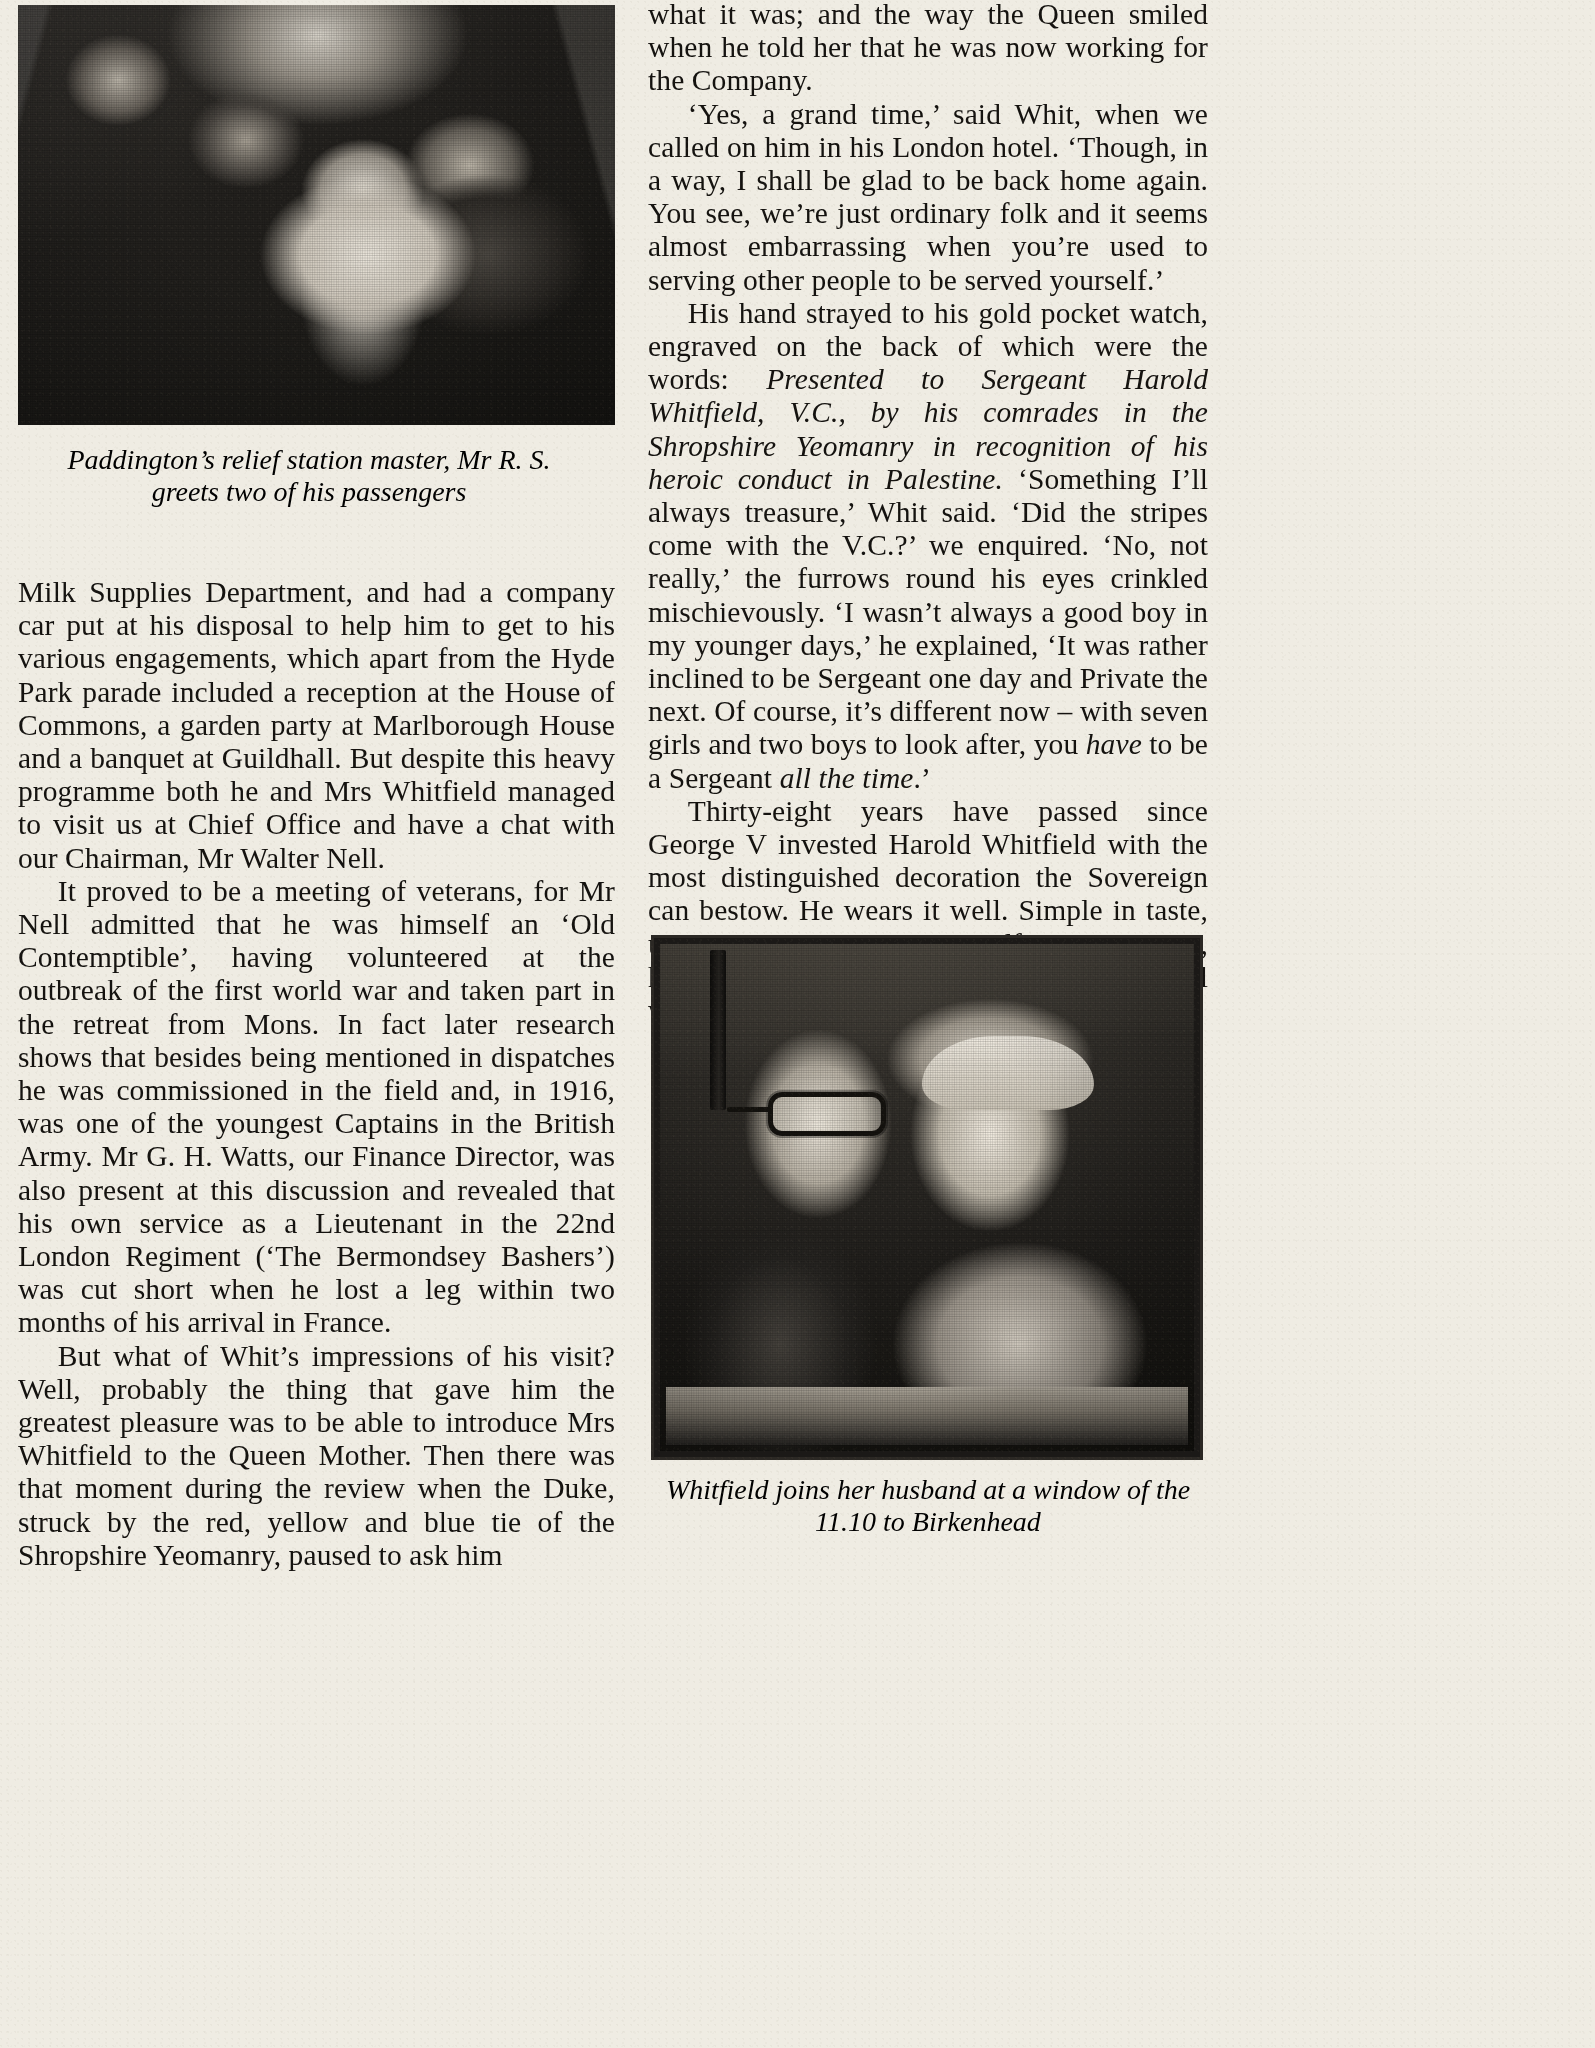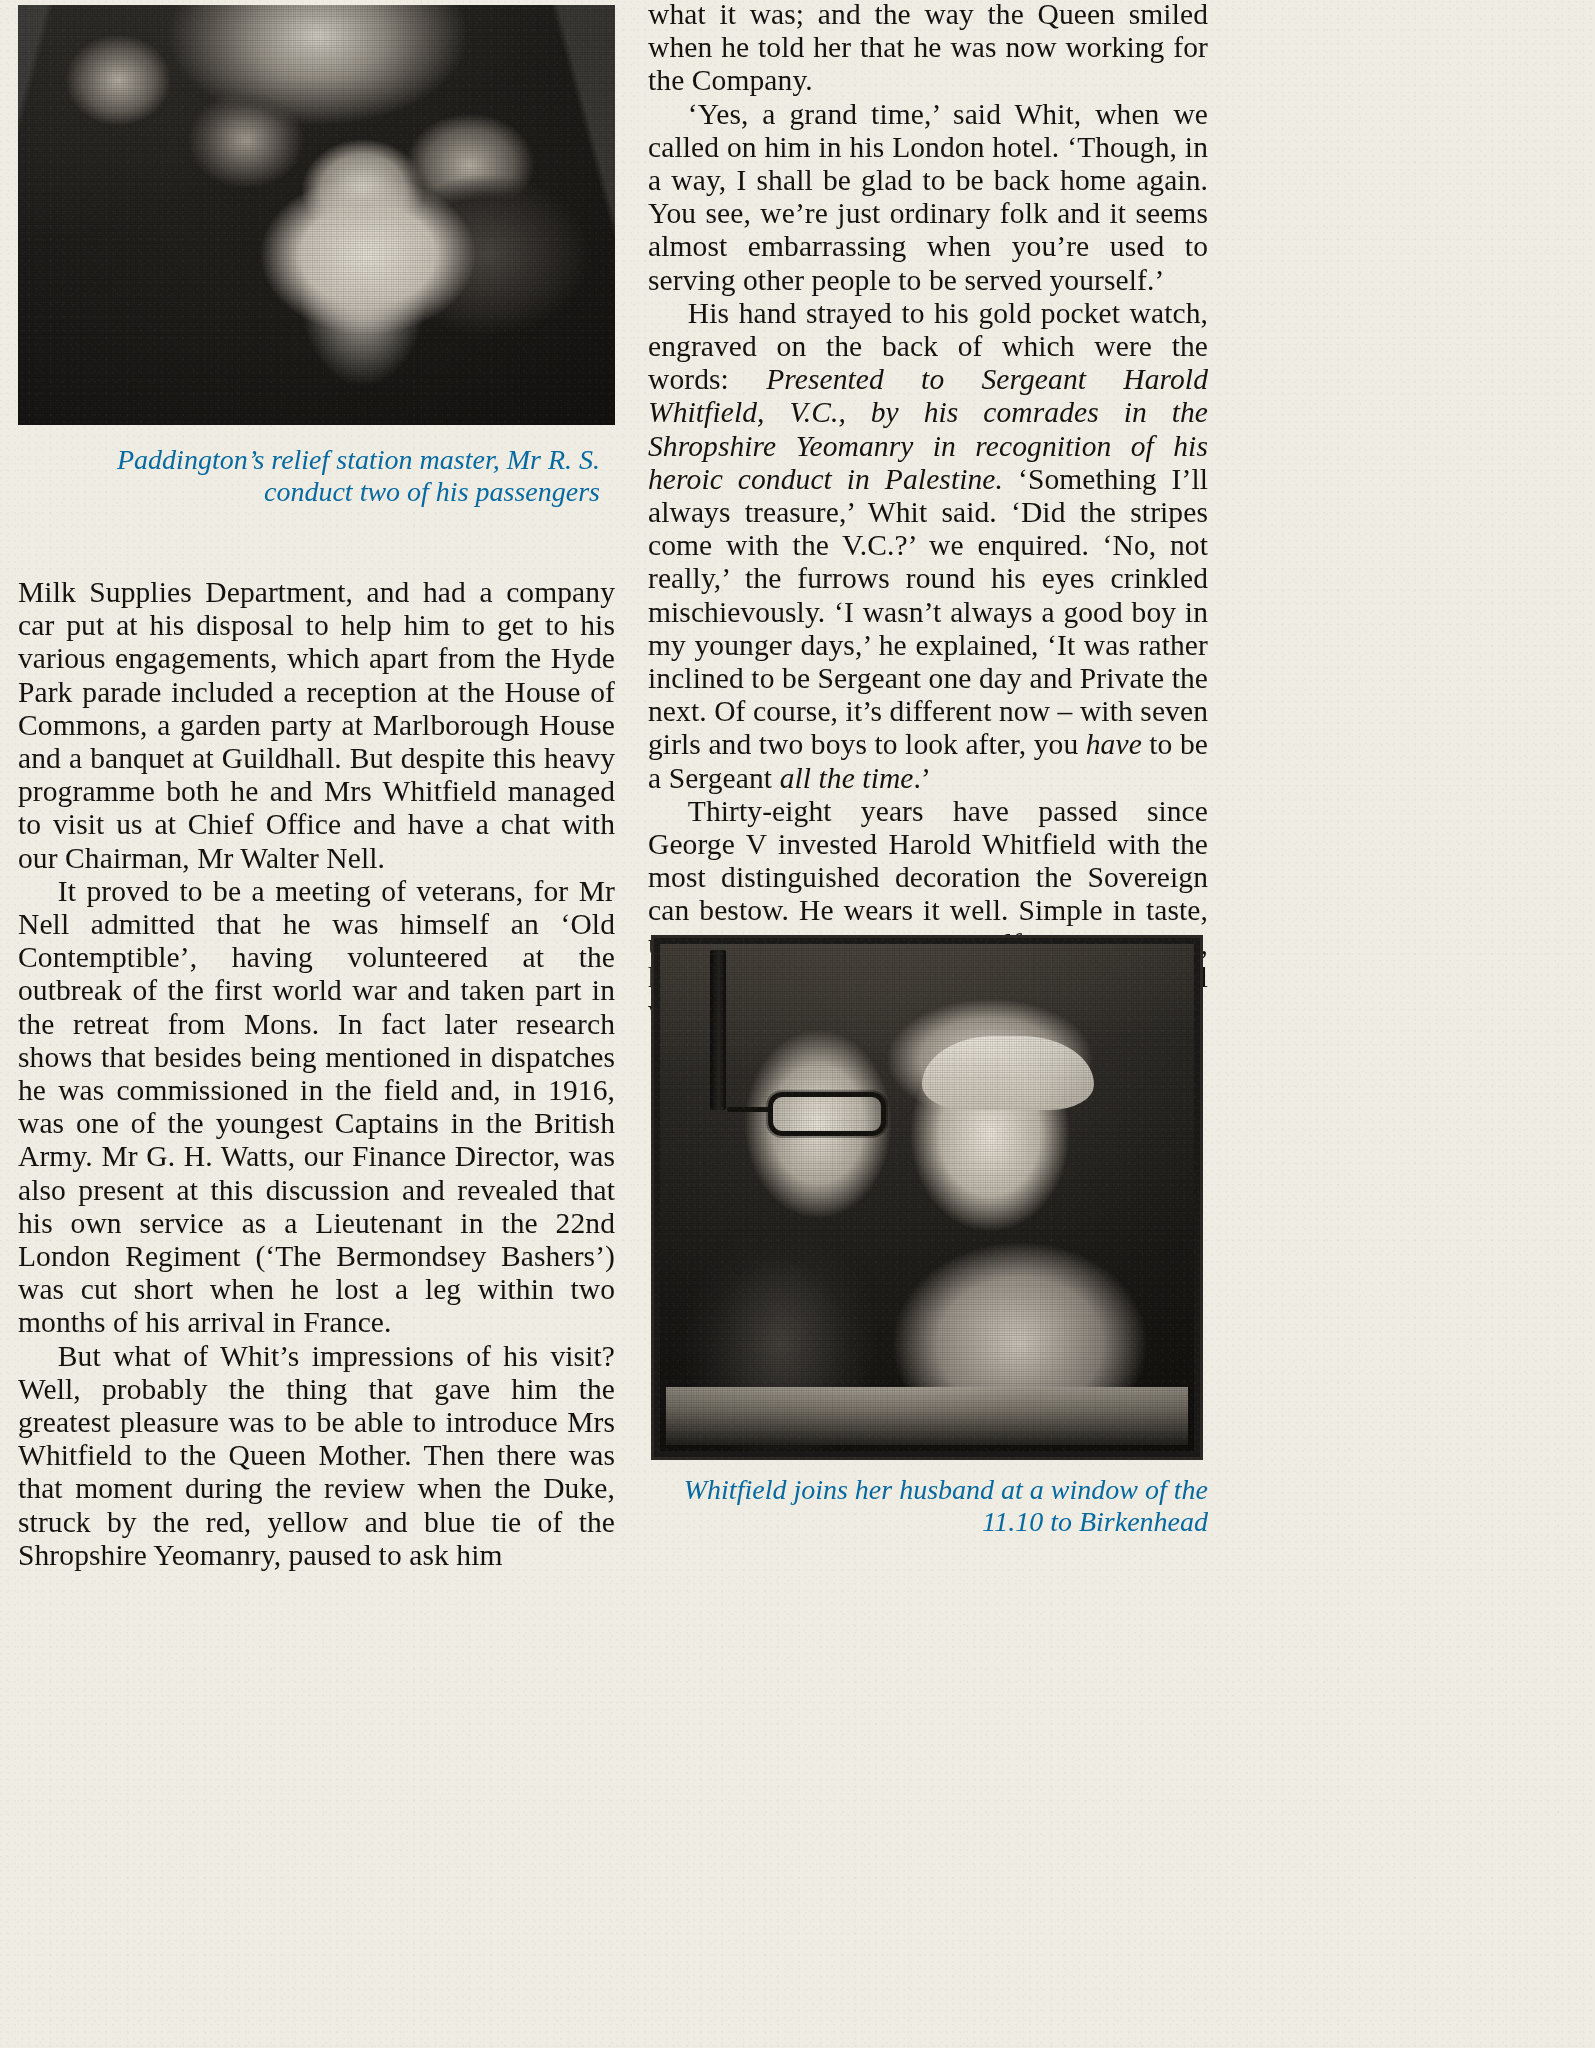--- a/index.html
+++ b/index.html
@@ -51,22 +51,22 @@
   .body-text p.noindent { text-indent: 0; }
   .body-text p:last-child { text-align: justify; }
 
   i, em { }
 
   
   .caption {
     font-style: italic;
     font-size: 28px;
     line-height: 31.5px;
-    color: #0369a1;
-    text-align: right;
+    color: #000000;
+    text-align: center;
   }
 
   
   .photo {
     position: relative;
     overflow: hidden;
     background: #2a2724;
   }
   .photo .halftone {
     position: absolute;
@@ -180,21 +180,21 @@
 <div class="page">
 
   <div id="photo-top" class="photo">
     <div class="pillar"></div>
     <div class="halftone"></div>
     <div class="vign"></div>
   </div>
 
   <div id="cap-top">
     <div class="caption">Paddington’s relief station master, Mr R. S.</div>
-    <div class="caption">conduct two of his passengers</div>
+    <div class="caption">greets two of his passengers</div>
   </div>
 
   <div id="left-body" class="body-text">
     <p class="noindent">Milk Supplies Department, and had a company car put at his disposal to help him to get to his various engagements, which apart from the Hyde Park parade included a reception at the House of Commons, a garden party at Marlborough House and a banquet at Guildhall. But despite this heavy programme both he and Mrs Whitfield managed to visit us at Chief Office and have a chat with our Chairman, Mr Walter Nell.</p>
     <p>It proved to be a meeting of veterans, for Mr Nell admitted that he was himself an ‘Old Contemptible’, having volunteered at the outbreak of the first world war and taken part in the retreat from Mons. In fact later research shows that besides being mentioned in dispatches he was commissioned in the field and, in 1916, was one of the youngest Captains in the British Army. Mr G. H. Watts, our Finance Director, was also present at this discussion and revealed that his own service as a Lieutenant in the 22nd London Regiment (‘The Bermondsey Bashers’) was cut short when he lost a leg within two months of his arrival in France.</p>
     <p>But what of Whit’s impressions of his visit? Well, probably the thing that gave him the greatest pleasure was to be able to introduce Mrs Whitfield to the Queen Mother. Then there was that moment during the review when the Duke, struck by the red, yellow and blue tie of the Shropshire Yeomanry, paused to ask him</p>
   </div>
 
   <div id="right-body" class="body-text">
     <p class="noindent">what it was; and the way the Queen smiled when he told her that he was now working for the Company.</p>

